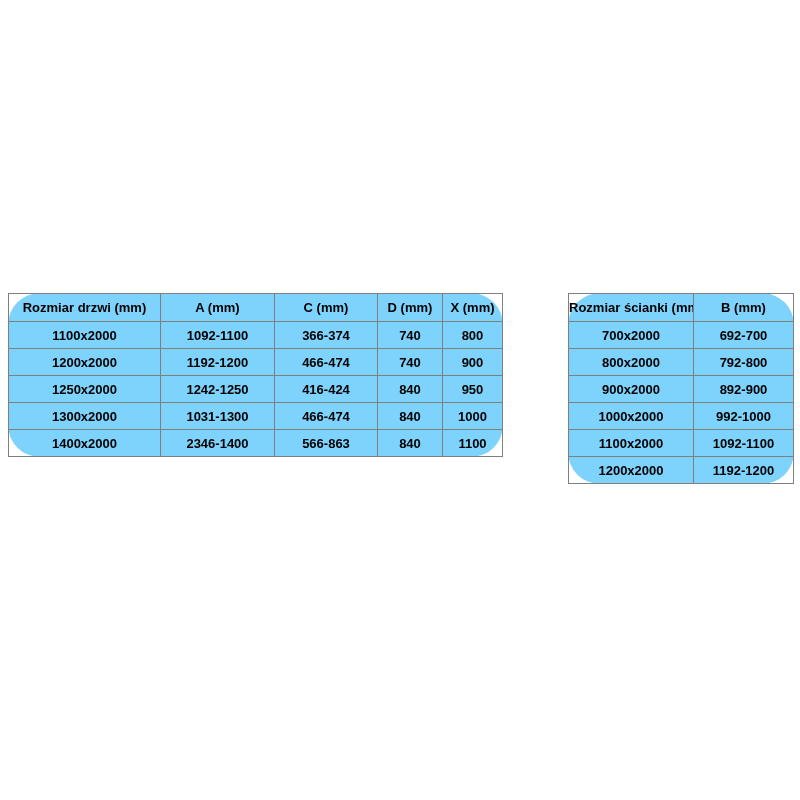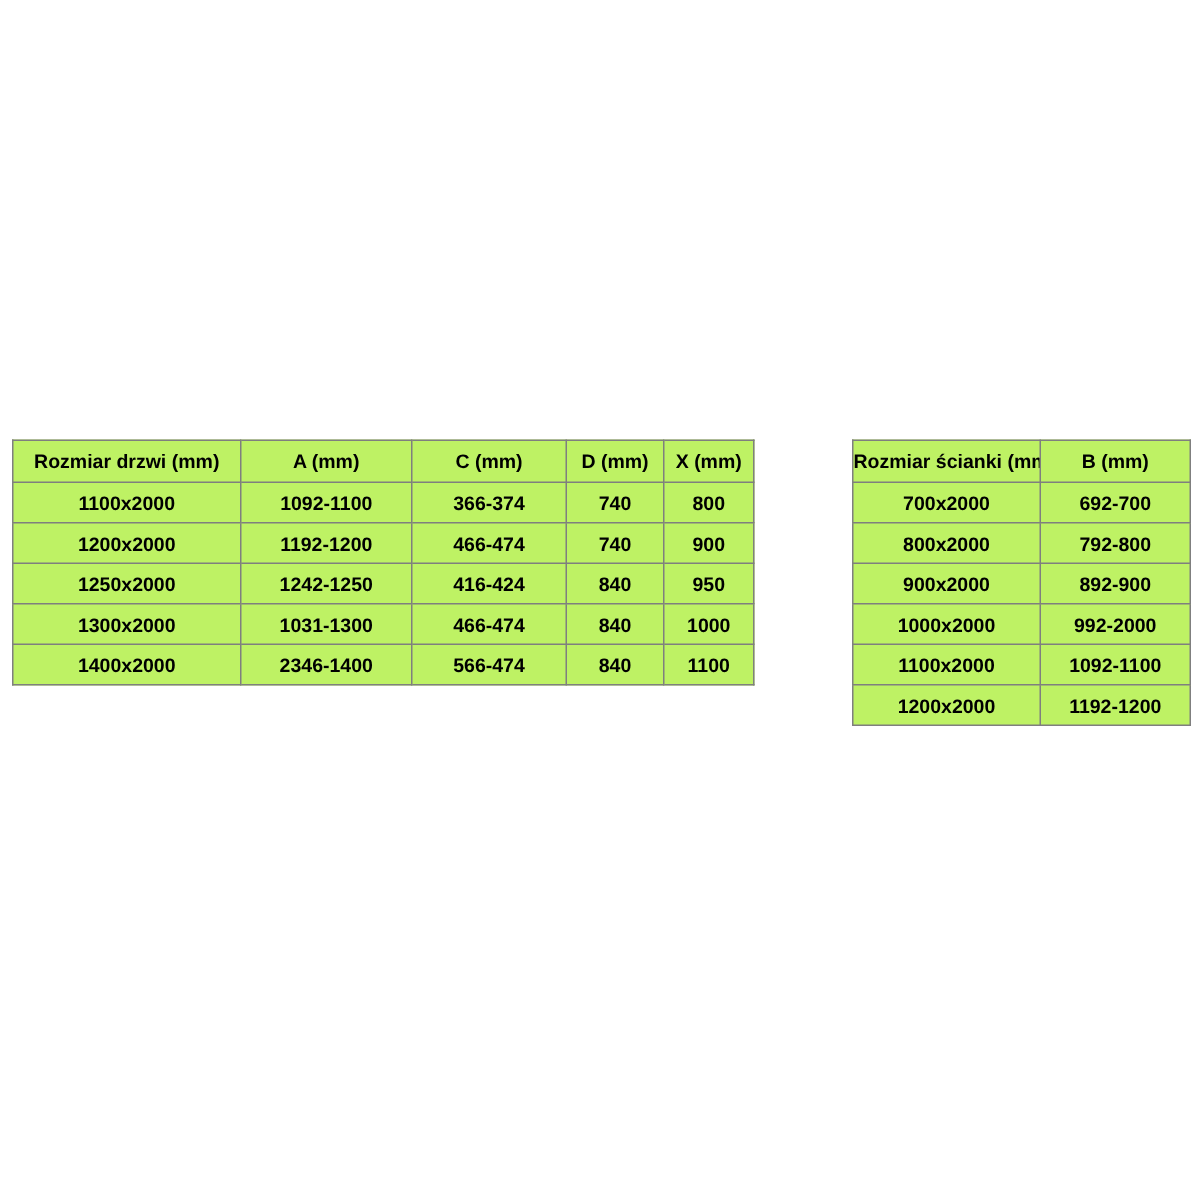--- a/index.html
+++ b/index.html
@@ -10,21 +10,22 @@
     width: 800px;
     height: 800px;
     background: #ffffff;
     font-family: "Liberation Sans", sans-serif;
     position: relative;
   }
   table {
     border-collapse: collapse;
     table-layout: fixed;
     position: absolute;
-    background: #bef264;
+    background: #7dd3fc;
+    border-radius: 32px;
   }
   th, td {
     border: 1px solid #7f7f7f;
     text-align: center;
     vertical-align: middle;
     color: #000000;
     font-size: 13px;
     padding: 0;
     height: 26px;
     white-space: nowrap;
@@ -98,21 +99,21 @@
       <tr>
         <td>1300x2000</td>
         <td>1031-1300</td>
         <td>466-474</td>
         <td>840</td>
         <td>1000</td>
       </tr>
       <tr>
         <td>1400x2000</td>
         <td>2346-1400</td>
-        <td>566-474</td>
+        <td>566-863</td>
         <td>840</td>
         <td>1100</td>
       </tr>
     </tbody>
   </table>
 
 <table id="walls-table">
   <colgroup>
     <col class="c0">
       <col class="c1">
@@ -131,21 +132,21 @@
       <tr>
         <td>800x2000</td>
         <td>792-800</td>
       </tr>
       <tr>
         <td>900x2000</td>
         <td>892-900</td>
       </tr>
       <tr>
         <td>1000x2000</td>
-        <td>992-2000</td>
+        <td>992-1000</td>
       </tr>
       <tr>
         <td>1100x2000</td>
         <td>1092-1100</td>
       </tr>
       <tr>
         <td>1200x2000</td>
         <td>1192-1200</td>
       </tr>
     </tbody>

